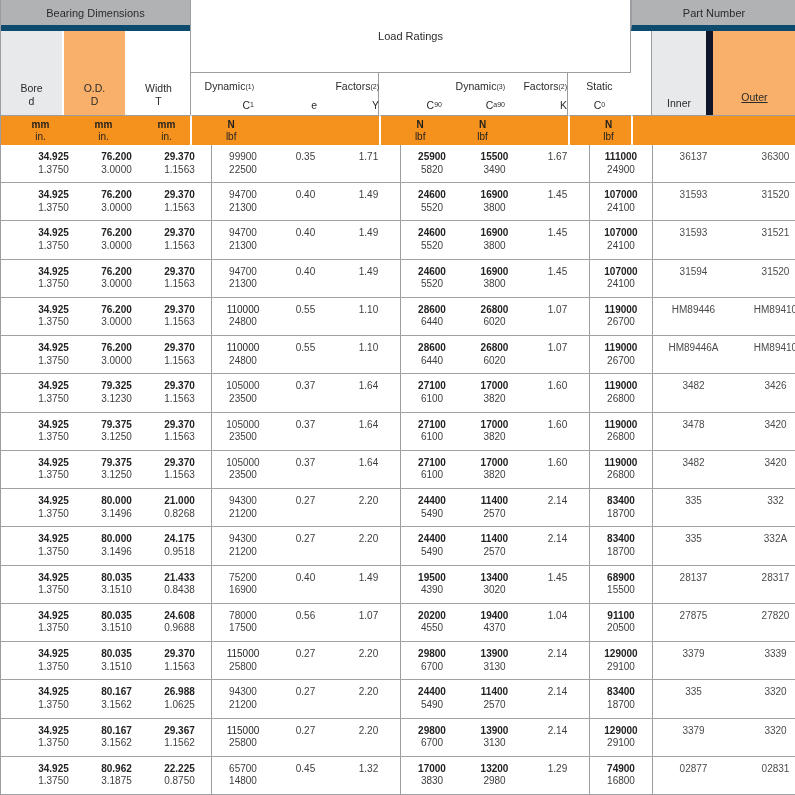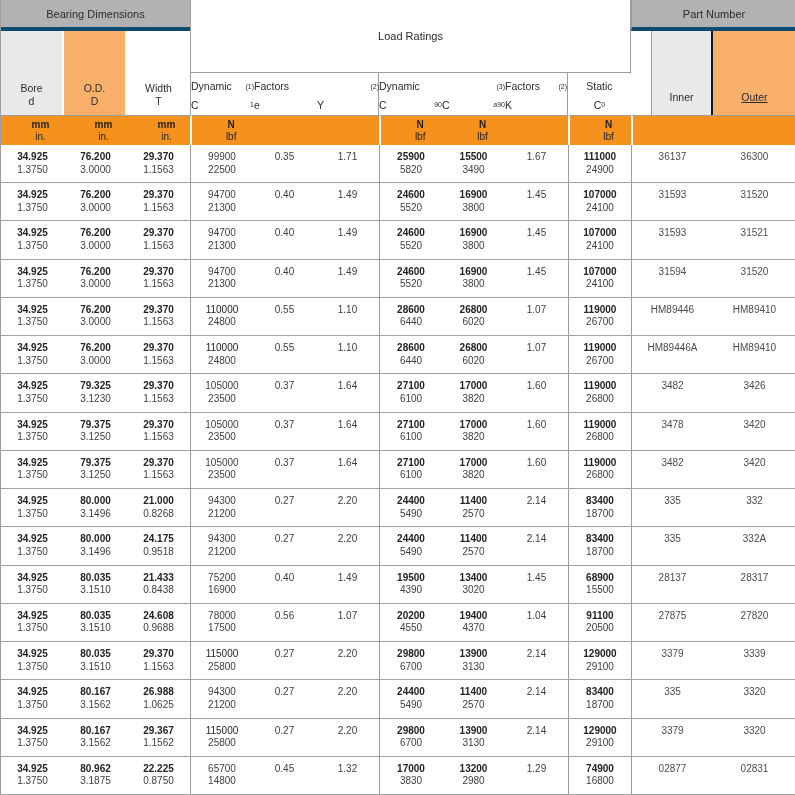--- a/index.html
+++ b/index.html
@@ -11,53 +11,53 @@
     --text-dark:#232323;
     --text-reg:#3d3d3f;
     --text-part:#4b4b4d;
   }
   *{margin:0;padding:0;box-sizing:border-box;}
   body{font-family:"Liberation Sans", sans-serif;background:#fff;}
   .sheet{width:795px;height:795px;background:#fff;border-left:1px solid var(--border);overflow:hidden;}
 
   
   .hdr{display:grid;grid-template-columns:repeat(10,63px) 82px 83px;grid-template-rows:31px 42px 42px 30px;width:795px;height:145px;}
-  .bar{background:var(--header-gray);border-bottom:4px solid #0c4a6e;display:flex;align-items:center;justify-content:center;font-size:11px;color:#2b2b2b;}
+  .bar{background:var(--header-gray);border-bottom:6px solid #0c4a6e;display:flex;align-items:center;justify-content:center;font-size:11px;color:#2b2b2b;}
   .bar-bearing{grid-column:1/4;grid-row:1;}
   .bar-part{grid-column:11/13;grid-row:1;border-left:1px solid var(--border);}
   .load-cell{grid-column:4/11;grid-row:1/3;background:#fff;border-left:1px solid var(--border);border-right:1px solid var(--border);border-bottom:1px solid var(--border);display:flex;align-items:center;justify-content:center;font-size:11px;color:#2b2b2b;}
   .subcol{grid-row:2/4;display:flex;flex-direction:column;justify-content:flex-end;align-items:center;padding-bottom:7px;font-size:10.5px;line-height:13px;color:#2b2b2b;text-align:center;}
   .subcol-bore{grid-column:1;background:var(--cell-gray);border-right:2px solid #fff;}
   .subcol-od{grid-column:2;background:var(--light-orange);border-right:2px solid #fff;}
   .subcol-width{grid-column:3;background:#fff;}
-  .subcol-inner{grid-column:11;background:var(--cell-gray);border-left:1px solid var(--border);border-right:2px solid #0f172a;padding-bottom:11px;margin-left:20px;}
+  .subcol-inner{grid-column:11;background:var(--cell-gray);border-left:1px solid var(--border);border-right:7px solid #0f172a;padding-bottom:5px;margin-left:20px;}
   .subcol-outer{grid-column:12;background:var(--light-orange);padding-bottom:11px;text-decoration:underline;}
   .grp{grid-row:3;display:grid;grid-template-rows:1fr 1fr;font-size:10.5px;color:#2b2b2b;padding-top:3px;}
   .grp1{grid-column:4/7;grid-template-columns:63px 63px 62px;border-left:1px solid var(--border);border-right:1px solid var(--border);}
   .grp2{grid-column:7/10;grid-template-columns:63px 63px 62px;border-right:1px solid var(--border);}
-  .grp .t{display:flex;align-items:center;justify-content:space-between;}
+  .grp .t{display:flex;align-items:center;justify-content:flex-end;}
   .span2{grid-column:span 2;}
   .static-cell{grid-column:10;grid-row:3;display:grid;grid-template-rows:1fr 1fr;font-size:10.5px;color:#2b2b2b;padding-top:3px;text-align:center;}
   .static-cell .t{display:flex;align-items:center;justify-content:center;}
   .note{font-size:7px;align-self:center;padding-top:2px;}
   sub.s{font-size:7px;vertical-align:-2px;line-height:0;}
 
   
   .u{grid-row:4;background:var(--orange);border-top:1px solid var(--border);display:grid;color:#1f1f1f;}
   .u1{grid-column:1/4;grid-template-columns:repeat(3,1fr);}
   .u2{grid-column:4/7;grid-template-columns:repeat(3,1fr);border-left:2px solid #fff;}
   .u3{grid-column:7/10;grid-template-columns:repeat(3,1fr);border-left:2px solid #fff;}
   .u4{grid-column:10;grid-template-columns:1fr;border-left:2px solid #fff;}
   .u5{grid-column:11/13;border-left:2px solid #fff;}
   .ucell{display:flex;flex-direction:column;align-items:center;justify-content:center;font-size:10px;line-height:12px;padding-top:1px;margin-left:16px;}
   .ucell .top{font-weight:bold;}
 
   
   .rows{display:flex;flex-direction:column;width:795px;height:650px;}
-  .row{flex:1 1 0;display:grid;grid-template-columns:repeat(10,63px) 82px 83px;border-bottom:1px solid #9fa1a3;}
+  .row{flex:1 1 0;display:grid;grid-template-columns:repeat(10,63px) 82px 83px;border-bottom:1px solid #9fa1a3;padding-left:21px;}
   .cell{display:flex;flex-direction:column;align-items:center;padding-top:6px;font-size:10px;line-height:12.5px;color:var(--text-reg);text-align:center;}
   .bl{border-left:1px solid var(--border);}
   .mmv,.nv{font-weight:bold;color:var(--text-dark);}
   .c1v{font-weight:normal;color:var(--text-reg);}
   .c1v.bold{font-weight:normal;color:var(--text-dark);}
   .single{padding-top:6px;}
   .part{color:var(--text-part);}
 </style>
 </head>
 <body>

